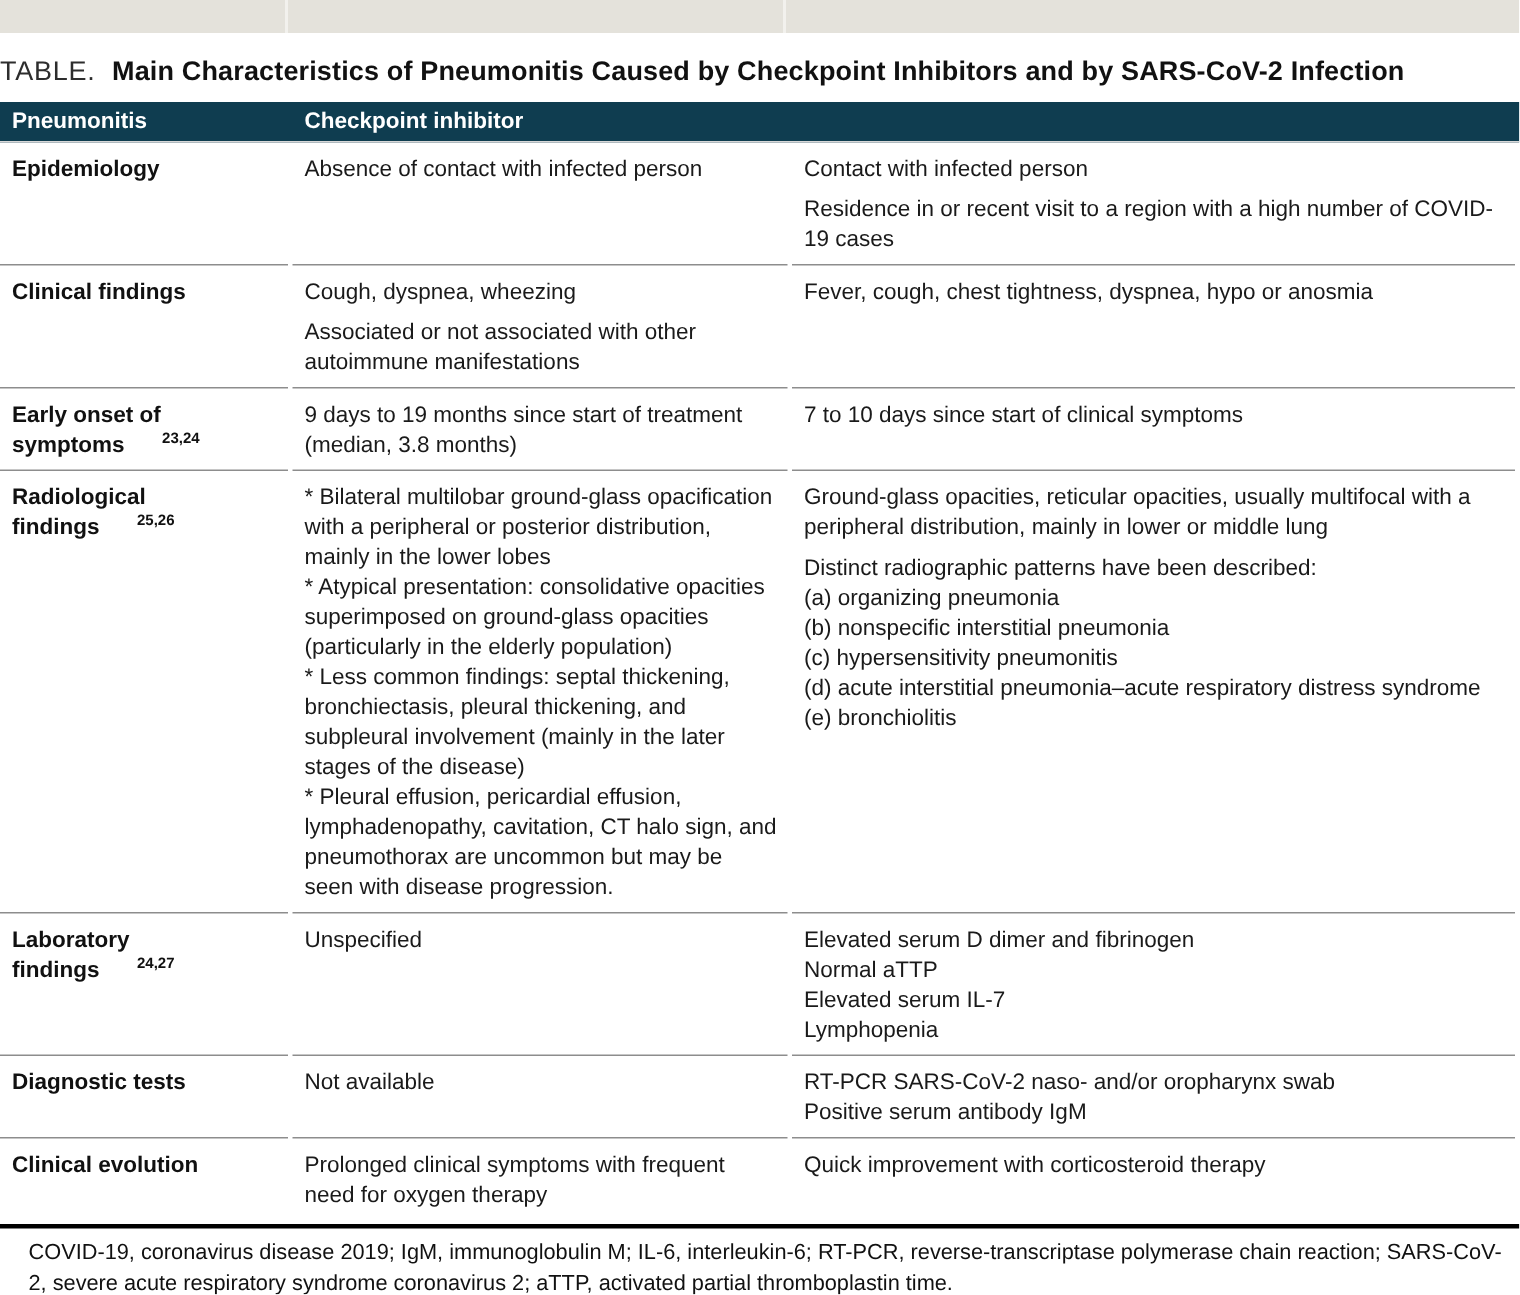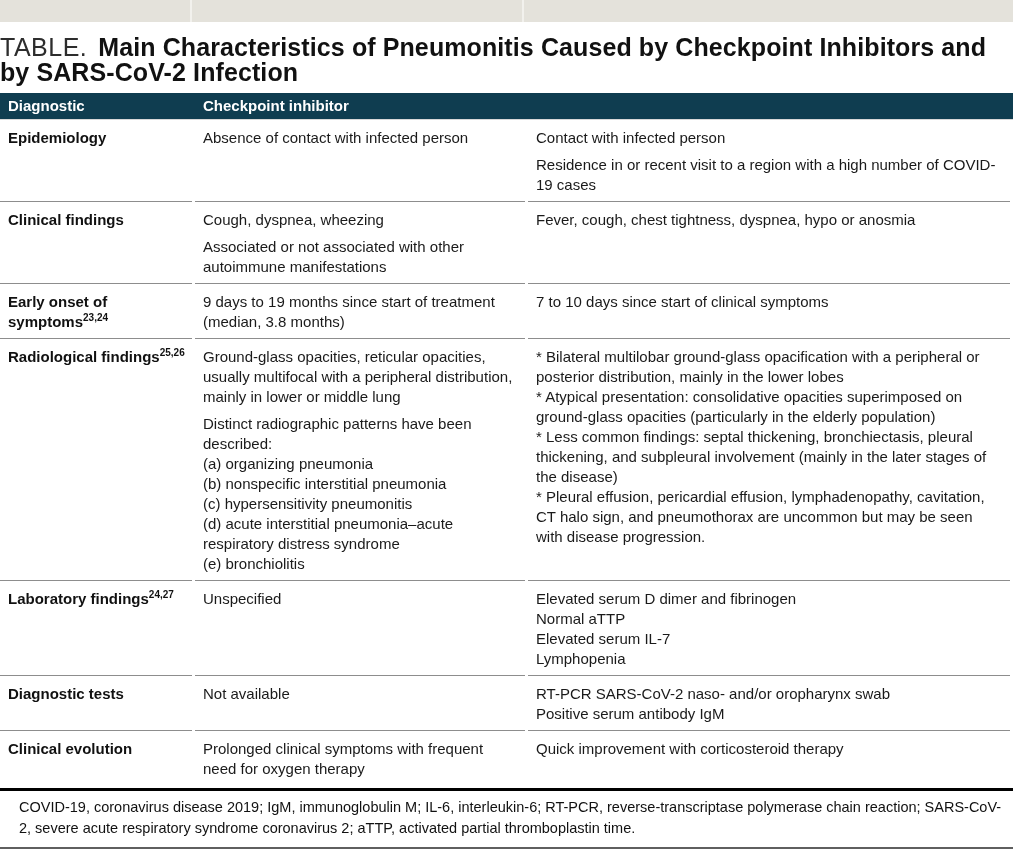--- a/index.html
+++ b/index.html
@@ -29,21 +29,21 @@
     top: 0; bottom: 0;
     width: 2px;
     background: #f2f1ed;
   }
   .seam-1 { left: 190px; }
   .seam-2 { left: 522px; }
 
   
   .table-title {
     margin: 13px 2px 8px 0;
-    font-size: 25px;
+    font-size: 18px;
     line-height: 25px;
     color: #111111;
   }
   .table-title .title-label {
     font-weight: 400;
     color: #2d2d2d;
     letter-spacing: 0.5px;
     margin-right: 11px;
   }
   .table-title .title-text {
@@ -87,20 +87,21 @@
     background: #8d8d8d;
   }
   .trow:last-child .cell { padding-bottom: 9px; }
 
   .label-cell { font-weight: 700; color: #111111; }
   .label-cell sup {
     font-size: 10px;
     font-weight: 700;
     line-height: 0;
     vertical-align: super;
+    margin-left: 25px;
   }
   .para {
     white-space: pre-line;
     margin-bottom: 7px;
   }
   .para:last-child { margin-bottom: 0; }
 
   
   .footnote {
     border-top: 3px solid #000000;
@@ -121,21 +122,21 @@
     <div class="seam seam-1"></div>
     <div class="seam seam-2"></div>
   </div>
 
   <div class="table-title">
     <span class="title-label">TABLE.</span><span class="title-text">Main Characteristics of Pneumonitis Caused by Checkpoint Inhibitors and by SARS-CoV-2 Infection</span>
   </div>
 
   <div class="grid-table">
     <div class="thead">
-      <div class="th">Diagnostic</div>
+      <div class="th">Pneumonitis</div>
       <div class="th">Checkpoint inhibitor</div>
     </div>
 
     <div class="tbody">
         <div class="trow">
           <div class="cell label-cell"><span>Epidemiology</span></div>
           <div class="cell">
             <div class="para">Absence of contact with infected person</div>
           </div>
           <div class="cell">
@@ -157,35 +158,35 @@
           <div class="cell label-cell"><span>Early onset of symptoms</span><sup>23,24</sup></div>
           <div class="cell">
             <div class="para">9 days to 19 months since start of treatment (median, 3.8 months)</div>
           </div>
           <div class="cell">
             <div class="para">7 to 10 days since start of clinical symptoms</div>
           </div>
         </div>
         <div class="trow">
           <div class="cell label-cell"><span>Radiological findings</span><sup>25,26</sup></div>
+          <div class="cell">
+            <div class="para">* Bilateral multilobar ground-glass opacification with a peripheral or posterior distribution, mainly in the lower lobes
+* Atypical presentation: consolidative opacities superimposed on ground-glass opacities (particularly in the elderly population)
+* Less common findings: septal thickening, bronchiectasis, pleural thickening, and subpleural involvement (mainly in the later stages of the disease)
+* Pleural effusion, pericardial effusion, lymphadenopathy, cavitation, CT halo sign, and pneumothorax are uncommon but may be seen with disease progression.</div>
+          </div>
           <div class="cell">
             <div class="para">Ground-glass opacities, reticular opacities, usually multifocal with a peripheral distribution, mainly in lower or middle lung</div>
             <div class="para">Distinct radiographic patterns have been described:
 (a) organizing pneumonia
 (b) nonspecific interstitial pneumonia
 (c) hypersensitivity pneumonitis
 (d) acute interstitial pneumonia–acute respiratory distress syndrome
 (e) bronchiolitis</div>
           </div>
-          <div class="cell">
-            <div class="para">* Bilateral multilobar ground-glass opacification with a peripheral or posterior distribution, mainly in the lower lobes
-* Atypical presentation: consolidative opacities superimposed on ground-glass opacities (particularly in the elderly population)
-* Less common findings: septal thickening, bronchiectasis, pleural thickening, and subpleural involvement (mainly in the later stages of the disease)
-* Pleural effusion, pericardial effusion, lymphadenopathy, cavitation, CT halo sign, and pneumothorax are uncommon but may be seen with disease progression.</div>
-          </div>
         </div>
         <div class="trow">
           <div class="cell label-cell"><span>Laboratory findings</span><sup>24,27</sup></div>
           <div class="cell">
             <div class="para">Unspecified</div>
           </div>
           <div class="cell">
             <div class="para">Elevated serum D dimer and fibrinogen
 Normal aTTP
 Elevated serum IL-7

